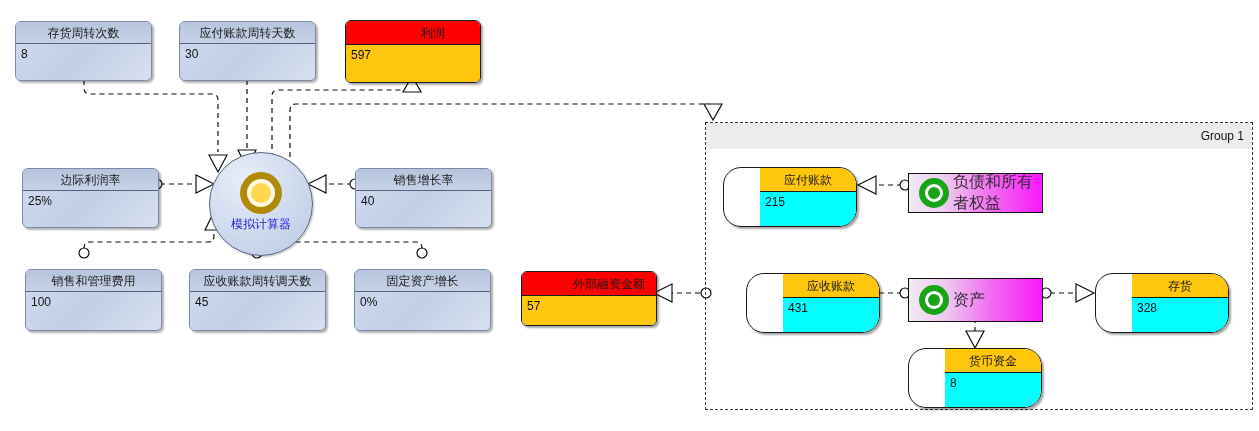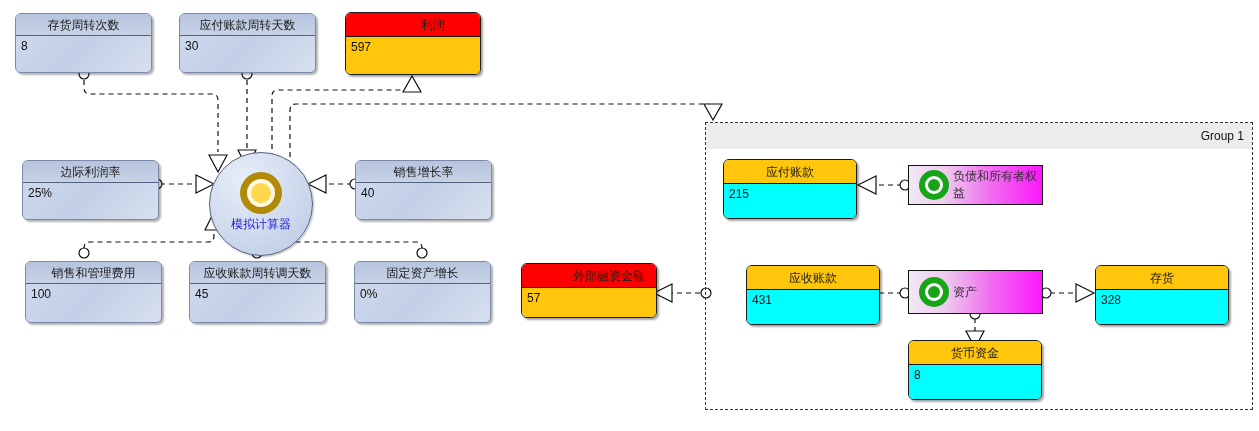--- a/index.html
+++ b/index.html
@@ -2,51 +2,51 @@
 <html><head>
 <meta charset="utf-8">
 <style>
   html,body{margin:0;padding:0;background:#ffffff;}
   body{width:1259px;height:431px;overflow:hidden;
        font-family:"Liberation Sans","DejaVu Sans",sans-serif;}
   #canvas{position:relative;width:1259px;height:431px;}
   svg#wires{position:absolute;left:0;top:0;width:1259px;height:431px;pointer-events:none;}
 
   
-  .node{position:absolute;box-sizing:border-box;border:1px solid #4a4a4a;}
+  .node{position:absolute;box-sizing:border-box;border:1px solid #4a4a4a;margin-top:8px;}
   .node .hdr{box-sizing:border-box;width:100%;text-align:center;
              font-size:12px;line-height:1;display:flex;align-items:center;justify-content:center;}
   .node .val{box-sizing:border-box;width:100%;font-size:12px;
              display:flex;align-items:flex-start;padding:3px 0 0 5px;}
 
   
   .node.blue{border:1px solid #7a8aa8;border-radius:6px;overflow:hidden;
     box-shadow:2px 2px 2px rgba(0,0,0,.30);background:#cdd8ea;}
   .node.blue .hdr{background:linear-gradient(#b6c4dd,#c7d2e6);
     border-bottom:1px solid #53627e;color:#1b1b1b;height:22px;}
   .node.blue .val{background:linear-gradient(135deg,#cdd8ec 0%,#c2cfe6 45%,#d7e0ef 100%);
     color:#111;height:calc(100% - 22px);}
 
   
   .node.redamber{border:1px solid #1a1a1a;border-radius:6px;overflow:hidden;
     box-shadow:2px 2px 2px rgba(0,0,0,.35);}
   .node.redamber .hdr{background:#fe0000;border-bottom:1px solid #1a1a1a;color:#1b1b1b;height:24px;padding-left:40px;}
   .node.redamber .val{background:#ffc60b;color:#111;height:calc(100% - 24px);}
 
   
-  .node.goldcyan{border:1px solid #1a1a1a;border-radius:6px;overflow:hidden;
-    box-shadow:2px 2px 2px rgba(0,0,0,.35);}
+  .node.goldcyan{border:1px solid #1a1a1a;border-radius:18px;overflow:hidden;
+    box-shadow:2px 2px 2px rgba(0,0,0,.35);padding-left:36px;}
   .node.goldcyan .hdr{background:#ffc60b;border-bottom:1px solid #1a1a1a;color:#1b1b1b;height:24px;}
   .node.goldcyan .val{background:#00ffff;color:#111;height:calc(100% - 24px);}
 
   
   .node.magenta{border:1px solid #111;border-radius:0;
     background:linear-gradient(90deg,#f2e9f5 0%,#efc9ef 28%,#f06cf0 62%,#fa17fa 100%);
     display:flex;align-items:center;}
-  .node.magenta .mlabel{font-size:12px;color:#3a2b3a;margin-left:4px;font-family:Liberation Mono, monospace;}
+  .node.magenta .mlabel{font-size:16px;color:#3a2b3a;margin-left:4px;font-family:Liberation Mono, monospace;}
   .bullseye{width:30px;height:30px;border-radius:50%;background:#17a517;
             display:flex;align-items:center;justify-content:center;margin-left:10px;flex:0 0 auto;}
   .bullseye i{display:block;width:18px;height:18px;border-radius:50%;background:#ffffff;}
   .bullseye i b{display:block;width:12px;height:12px;border-radius:50%;background:#17a517;
                 margin:3px;}
 
   
   .simcircle{position:absolute;border-radius:50%;
     border:1px solid #55637d;
     background:radial-gradient(circle at 35% 28%,#e9eef8 0%,#d3ddef 45%,#b9c8e2 100%);

